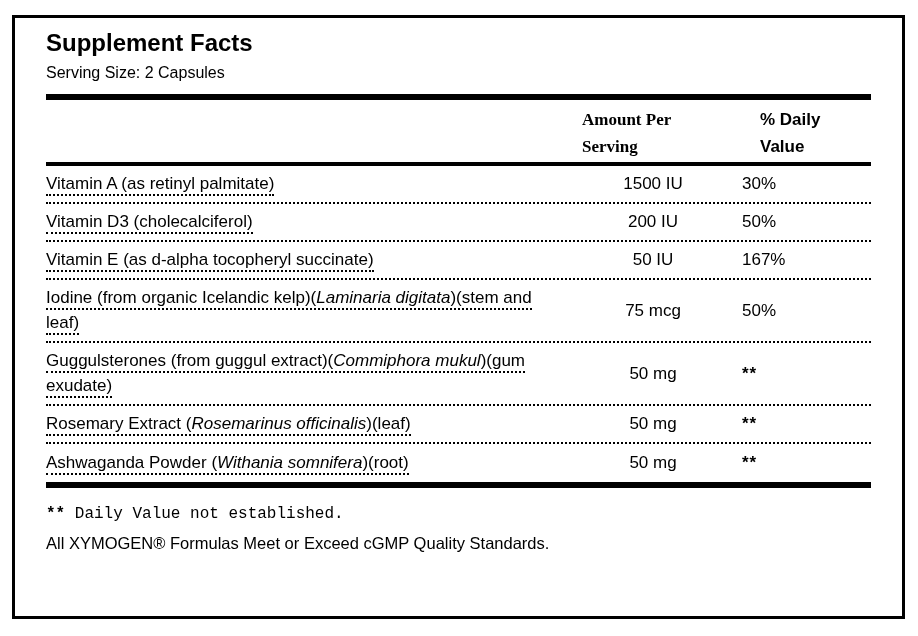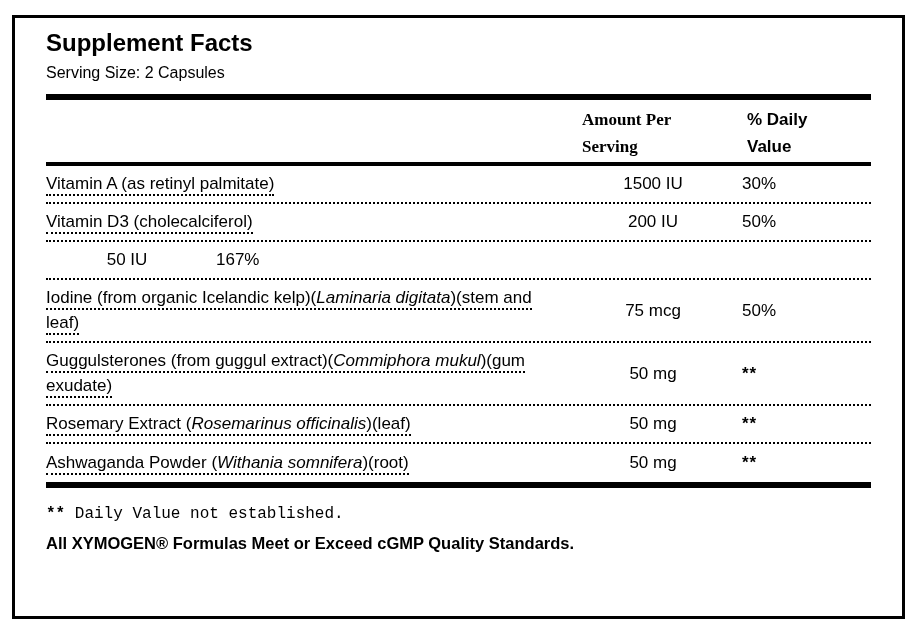--- a/index.html
+++ b/index.html
@@ -40,21 +40,21 @@
   .col-name { flex: 1; }
   .col-amount { width: 162px; font-family: Liberation Serif, serif; }
   .col-dv { width: 129px; }
   .hdr {
     font-weight: 700;
     font-size: 17px;
     line-height: 27px;
     padding-top: 6px;
   }
   .col-amount .hdr { width: 100px; margin-left: 2px; }
-  .col-dv .hdr { width: 72px; margin-left: 5px; }
+  .col-dv .hdr { width: 72px; margin-left: 18px; }
 
   .row {
     display: flex;
     align-items: center;
     min-height: 38px;
     border-bottom: 2px dotted #000;
     gap: 8px;
   }
   .row:last-child { border-bottom: none; }
   .cell { font-size: 17px; }
@@ -65,21 +65,21 @@
   .name-text {
     padding-bottom: 1px;
     -webkit-box-decoration-break: clone;
     box-decoration-break: clone;
   }
   .u-dotted { border-bottom: 2px dotted #000; }
   .u-solid  { border-bottom: 2px solid #000; }
 
   .fn1 { margin-top: 17px; font-size: 16px; line-height: 19px; font-family: Liberation Mono, monospace; }
   .fn1 .mark { font-weight: 700; }
-  .fn2 { margin-top: 9px; font-size: 16.5px; font-weight: 700; line-height: 20px; }
+  .fn2 { margin-top: 9px; font-size: 16.5px; font-weight: 400; line-height: 20px; }
 </style>
 </head>
 <body>
 
 <div class="label">
 
   <div class="title">Supplement Facts</div>
   <div class="serving">Serving Size: 2 Capsules</div>
 
   <div class="rule rule-6 rule-top"></div>
@@ -101,20 +101,21 @@
         <div class="cell cell-name"><span class="name-text u-dotted"><span>Vitamin A (as retinyl palmitate)</span></span></div>
         <div class="cell cell-amount">1500 IU</div>
         <div class="cell cell-dv">30%</div>
       </div>
       <div class="row">
         <div class="cell cell-name"><span class="name-text u-dotted"><span>Vitamin D3 (cholecalciferol)</span></span></div>
         <div class="cell cell-amount">200 IU</div>
         <div class="cell cell-dv">50%</div>
       </div>
       <div class="row">
+        <div class="cell cell-name"><span class="name-text u-dotted"><span>Vitamin E (as d-alpha tocopheryl succinate)</span></span></div>
         <div class="cell cell-amount">50 IU</div>
         <div class="cell cell-dv">167%</div>
       </div>
       <div class="row">
         <div class="cell cell-name"><span class="name-text u-dotted"><span>Iodine (from organic Icelandic kelp)(</span><i>Laminaria digitata</i><span>)(stem and leaf)</span></span></div>
         <div class="cell cell-amount">75 mcg</div>
         <div class="cell cell-dv">50%</div>
       </div>
       <div class="row">
         <div class="cell cell-name"><span class="name-text u-dotted"><span>Guggulsterones (from guggul extract)(</span><i>Commiphora mukul</i><span>)(gum</span><br><span>exudate)</span></span></div>

